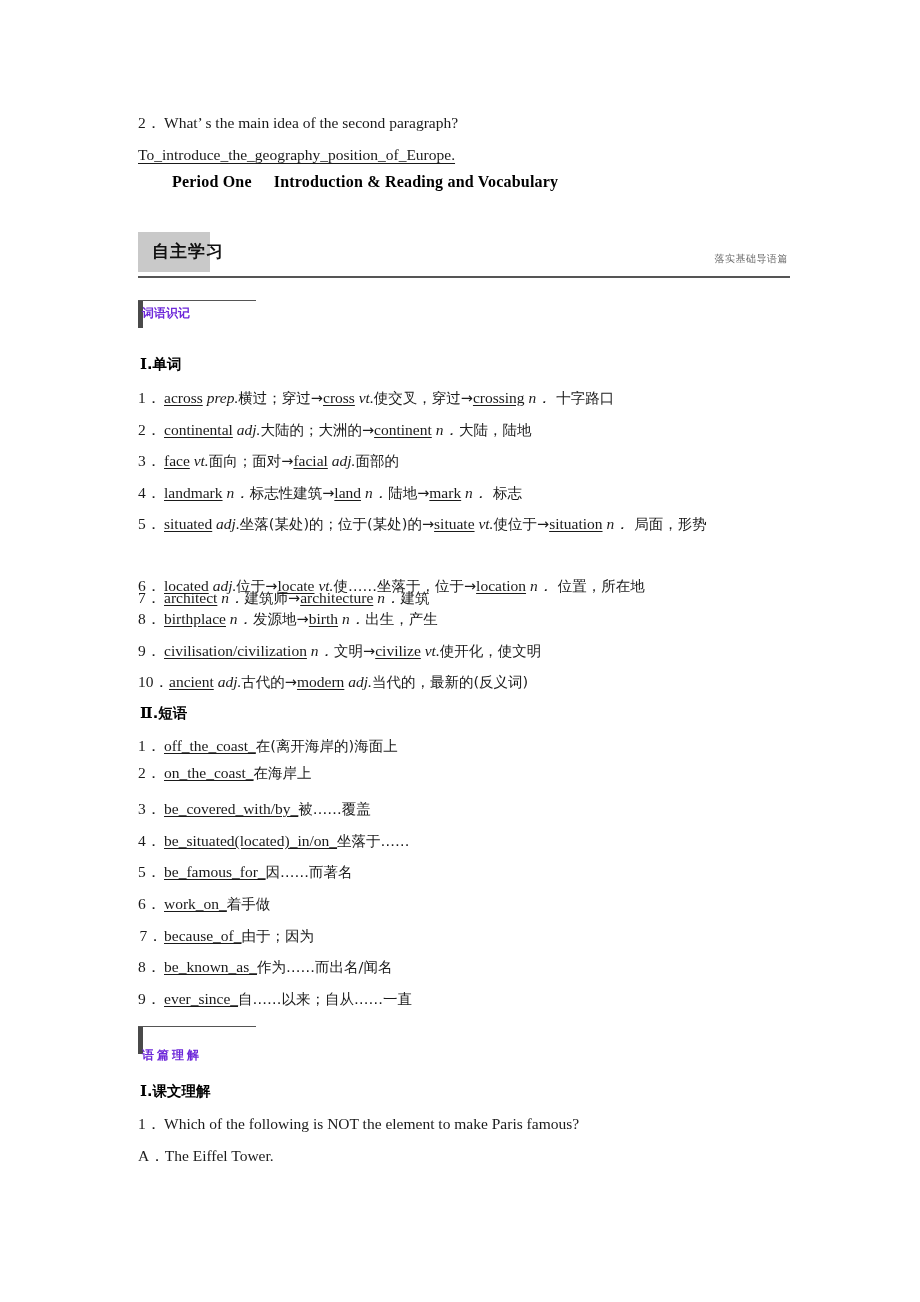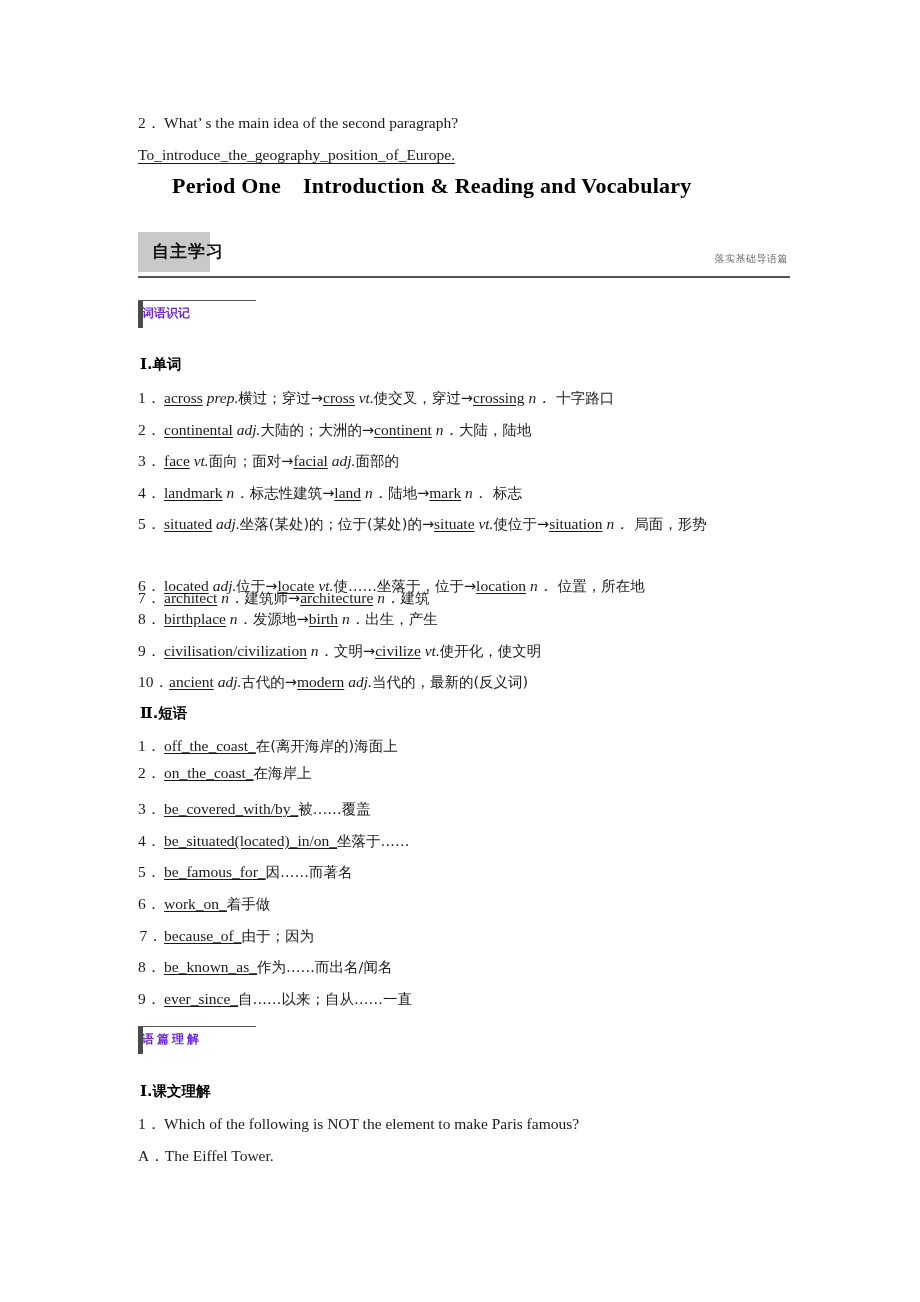--- a/index.html
+++ b/index.html
@@ -61,21 +61,21 @@
     font-size: 15.5px;
     text-decoration: underline;
     text-underline-offset: 3px;
   }
 
   
   #period-title {
     position: absolute;
     left: 172px;
     top: 173px;
-    font-size: 22px;
+    font-size: 16px;
     font-weight: bold;
     letter-spacing: 0.2px;
     white-space: nowrap;
   }
   #period-title .gap {
     display: inline-block;
     width: 22px;
   }
 
   
@@ -152,21 +152,21 @@
     left: 4px;
     top: 5px;
     font-family: "DejaVu Sans", "Liberation Sans", sans-serif;
     font-size: 12px;
     font-weight: bold;
     color: #6d28d9;
     white-space: nowrap;
   }
   #subhead-words { top: 300px; }
   #subhead-reading { top: 1026px; }
-  #subhead-reading .label { letter-spacing: 3px; }
+  #subhead-reading .label { letter-spacing: 3px; margin-top: 16px; }
 
   
   .grouphead {
     position: absolute;
     left: 140px;
     font-size: 15px;
     font-weight: bold;
     white-space: nowrap;
   }
   .grouphead .rn {

